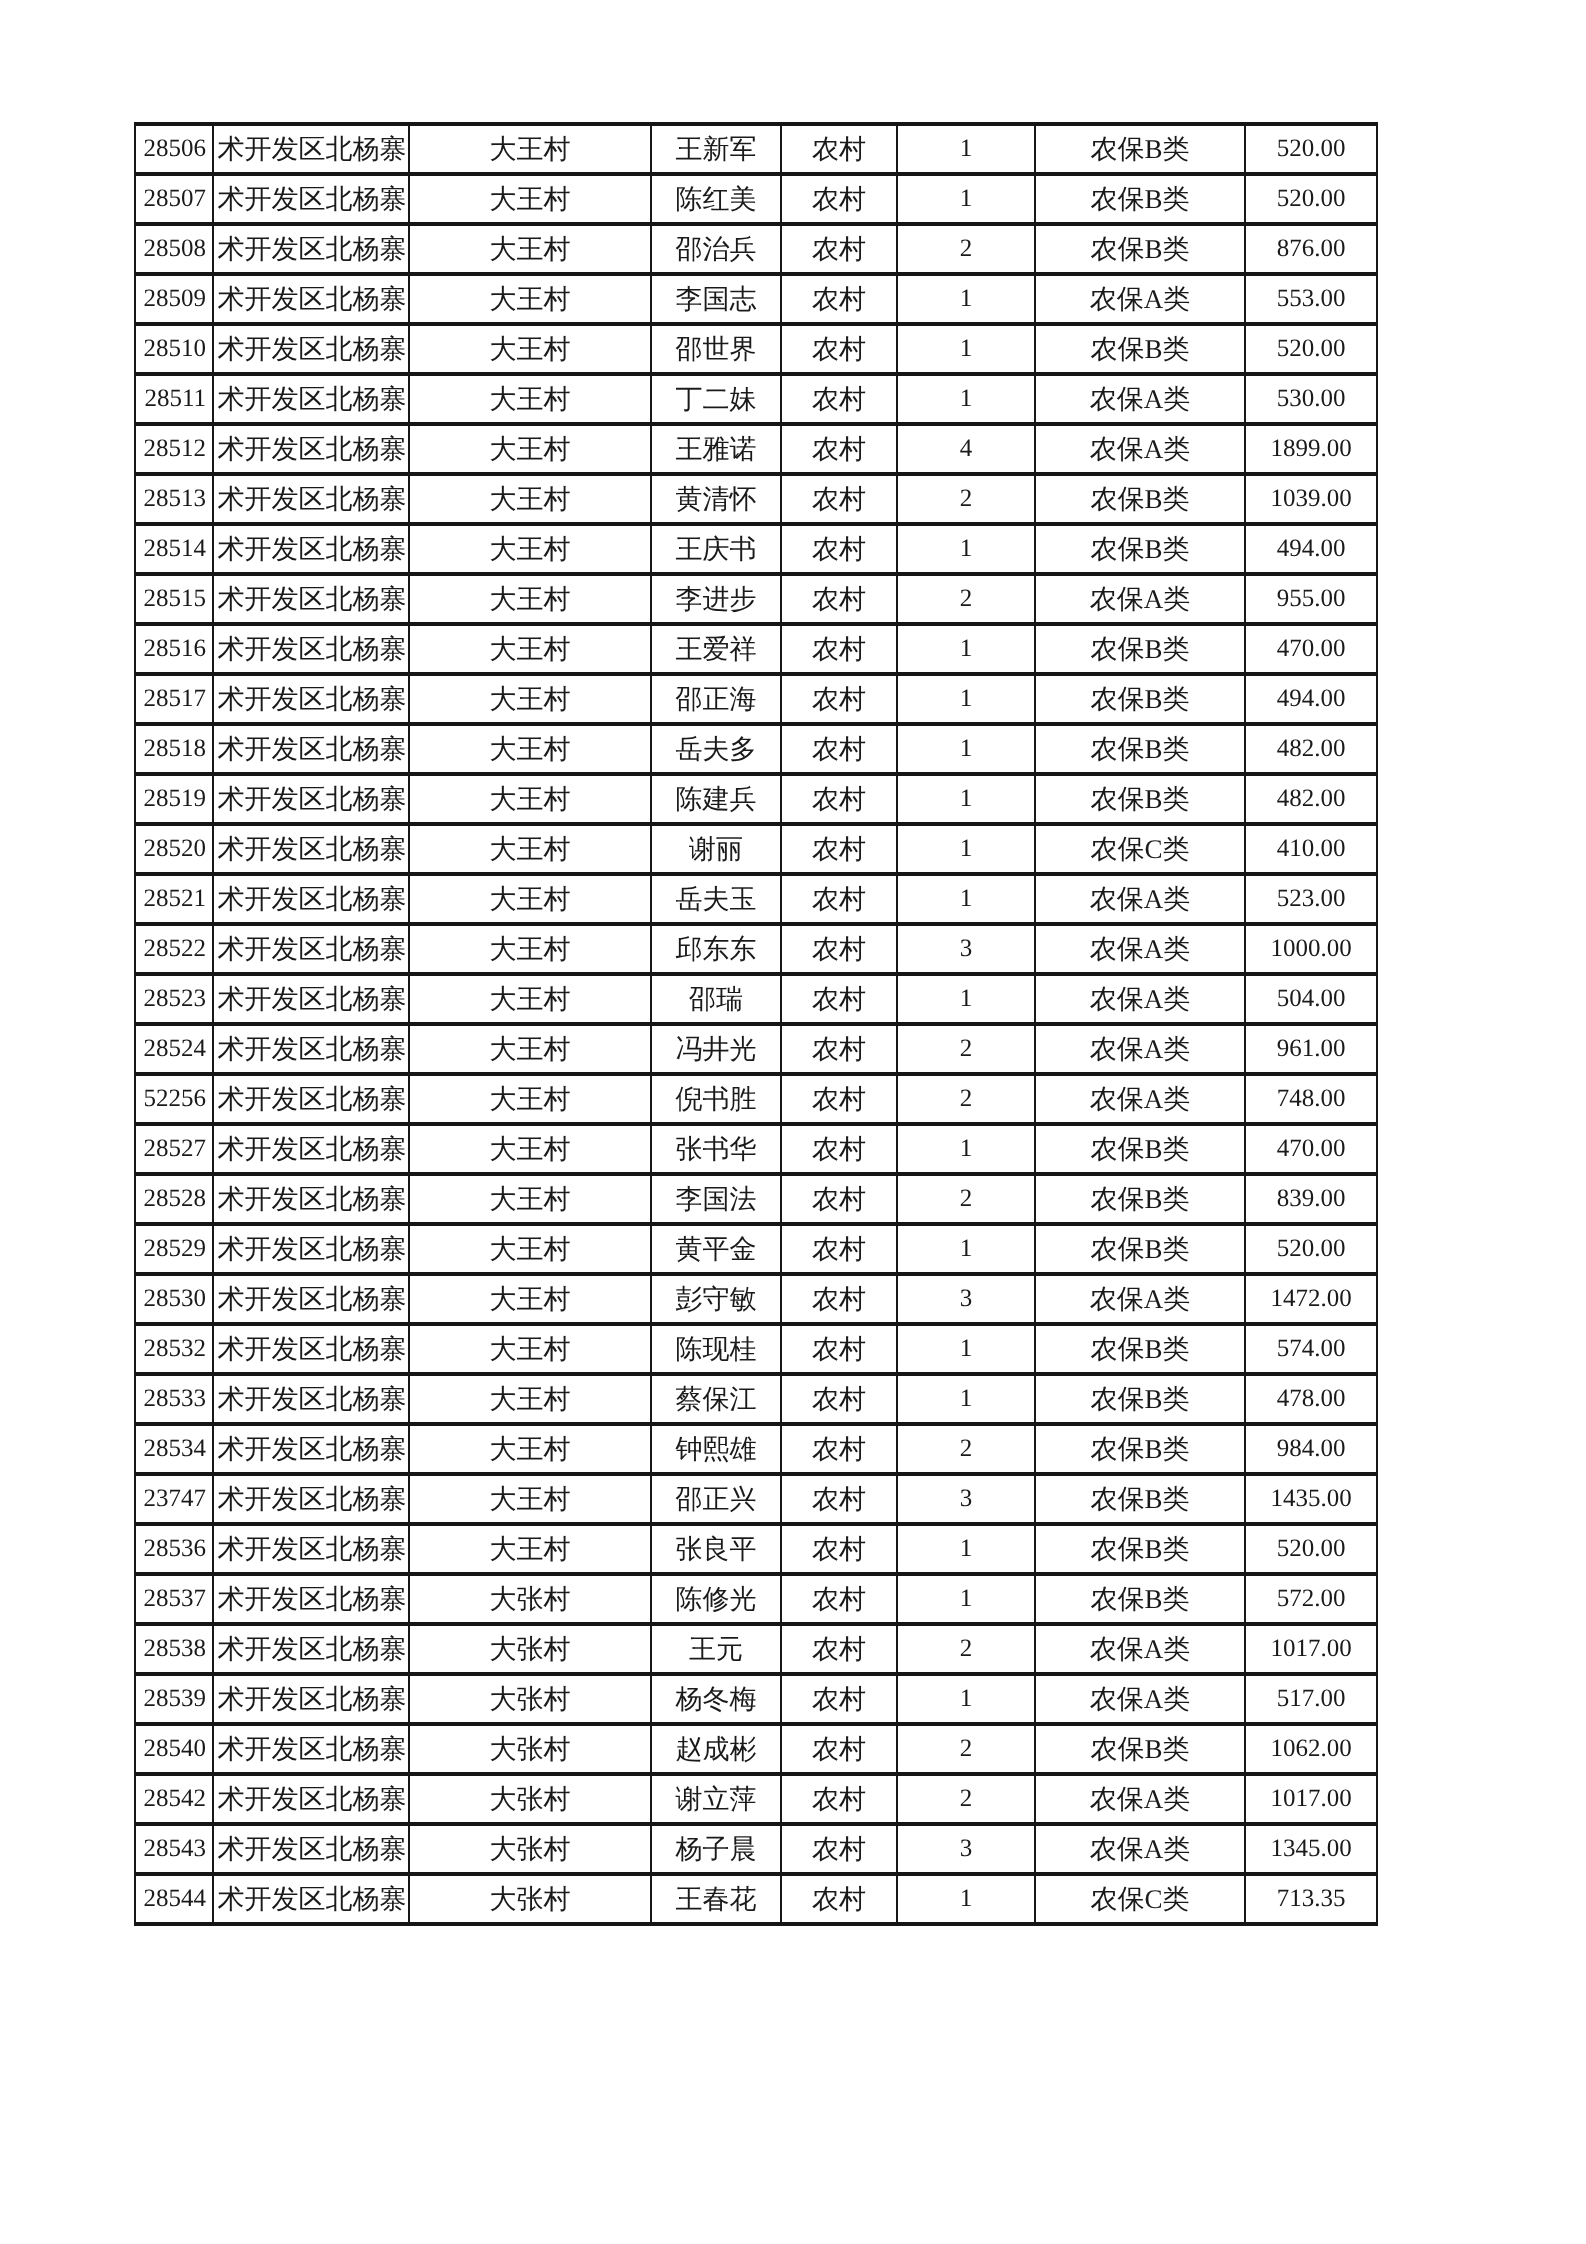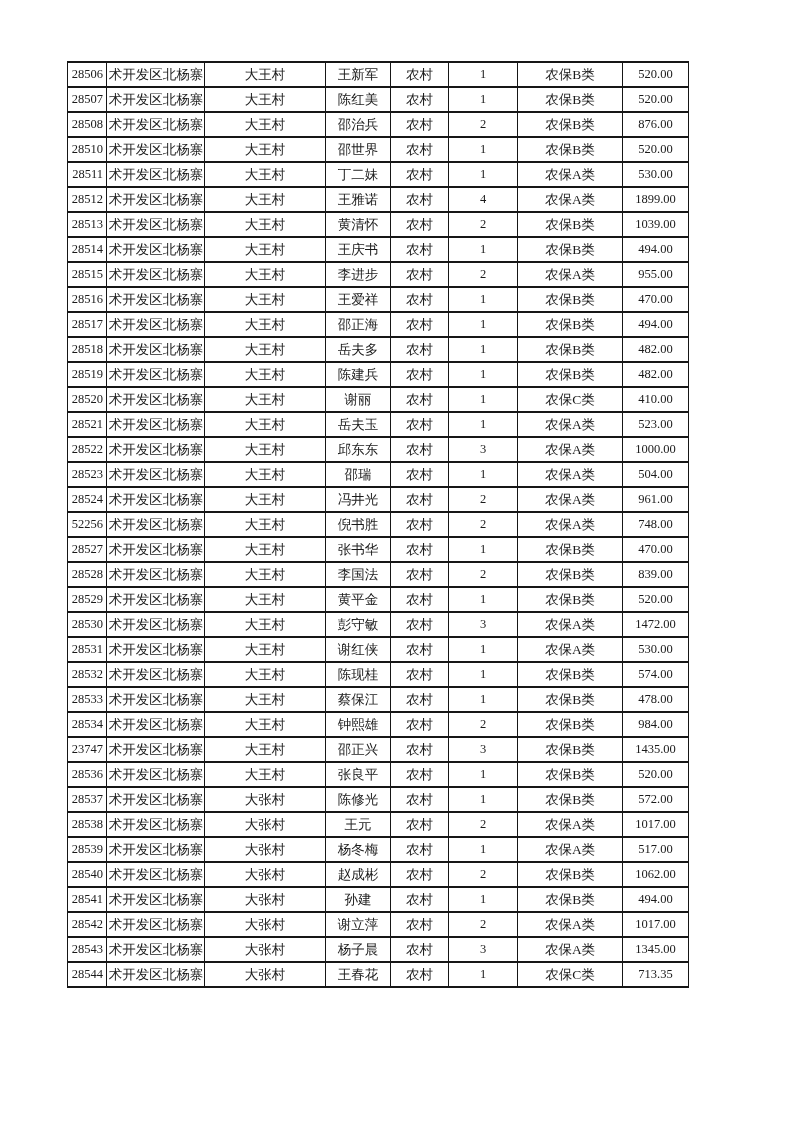--- a/index.html
+++ b/index.html
@@ -88,20 +88,30 @@
           <td class="align-right">28508</td>
           <td class="align-left zh">术开发区北杨寨</td>
           <td class="align-center zh">大王村</td>
           <td class="align-center zh">邵治兵</td>
           <td class="align-center zh">农村</td>
           <td class="align-center">2</td>
           <td class="align-center zh">农保B类</td>
           <td class="align-center">876.00</td>
         </tr>
         <tr>
+          <td class="align-right">28509</td>
+          <td class="align-left zh">术开发区北杨寨</td>
+          <td class="align-center zh">大王村</td>
+          <td class="align-center zh">李国志</td>
+          <td class="align-center zh">农村</td>
+          <td class="align-center">1</td>
+          <td class="align-center zh">农保A类</td>
+          <td class="align-center">553.00</td>
+        </tr>
+        <tr>
           <td class="align-right">28510</td>
           <td class="align-left zh">术开发区北杨寨</td>
           <td class="align-center zh">大王村</td>
           <td class="align-center zh">邵世界</td>
           <td class="align-center zh">农村</td>
           <td class="align-center">1</td>
           <td class="align-center zh">农保B类</td>
           <td class="align-center">520.00</td>
         </tr>
         <tr>
@@ -288,30 +298,20 @@
           <td class="align-right">28530</td>
           <td class="align-left zh">术开发区北杨寨</td>
           <td class="align-center zh">大王村</td>
           <td class="align-center zh">彭守敏</td>
           <td class="align-center zh">农村</td>
           <td class="align-center">3</td>
           <td class="align-center zh">农保A类</td>
           <td class="align-center">1472.00</td>
         </tr>
         <tr>
-          <td class="align-right">28531</td>
-          <td class="align-left zh">术开发区北杨寨</td>
-          <td class="align-center zh">大王村</td>
-          <td class="align-center zh">谢红侠</td>
-          <td class="align-center zh">农村</td>
-          <td class="align-center">1</td>
-          <td class="align-center zh">农保A类</td>
-          <td class="align-center">530.00</td>
-        </tr>
-        <tr>
           <td class="align-right">28532</td>
           <td class="align-left zh">术开发区北杨寨</td>
           <td class="align-center zh">大王村</td>
           <td class="align-center zh">陈现桂</td>
           <td class="align-center zh">农村</td>
           <td class="align-center">1</td>
           <td class="align-center zh">农保B类</td>
           <td class="align-center">574.00</td>
         </tr>
         <tr>
@@ -386,30 +386,20 @@
         </tr>
         <tr>
           <td class="align-right">28540</td>
           <td class="align-left zh">术开发区北杨寨</td>
           <td class="align-center zh">大张村</td>
           <td class="align-center zh">赵成彬</td>
           <td class="align-center zh">农村</td>
           <td class="align-center">2</td>
           <td class="align-center zh">农保B类</td>
           <td class="align-center">1062.00</td>
-        </tr>
-        <tr>
-          <td class="align-right">28541</td>
-          <td class="align-left zh">术开发区北杨寨</td>
-          <td class="align-center zh">大张村</td>
-          <td class="align-center zh">孙建</td>
-          <td class="align-center zh">农村</td>
-          <td class="align-center">1</td>
-          <td class="align-center zh">农保B类</td>
-          <td class="align-center">494.00</td>
         </tr>
         <tr>
           <td class="align-right">28542</td>
           <td class="align-left zh">术开发区北杨寨</td>
           <td class="align-center zh">大张村</td>
           <td class="align-center zh">谢立萍</td>
           <td class="align-center zh">农村</td>
           <td class="align-center">2</td>
           <td class="align-center zh">农保A类</td>
           <td class="align-center">1017.00</td>

